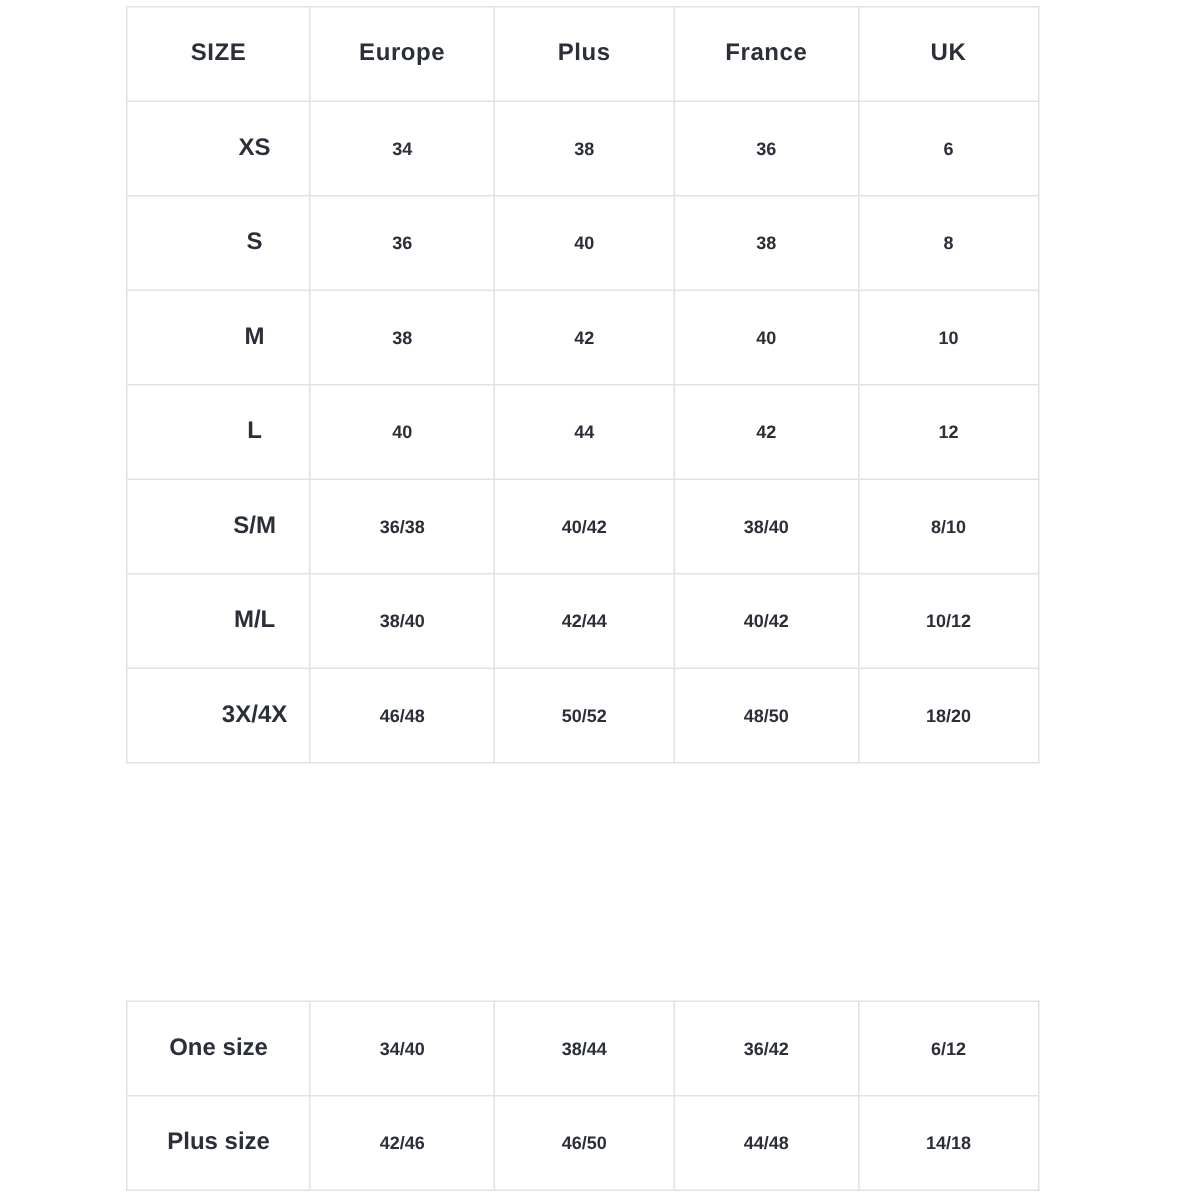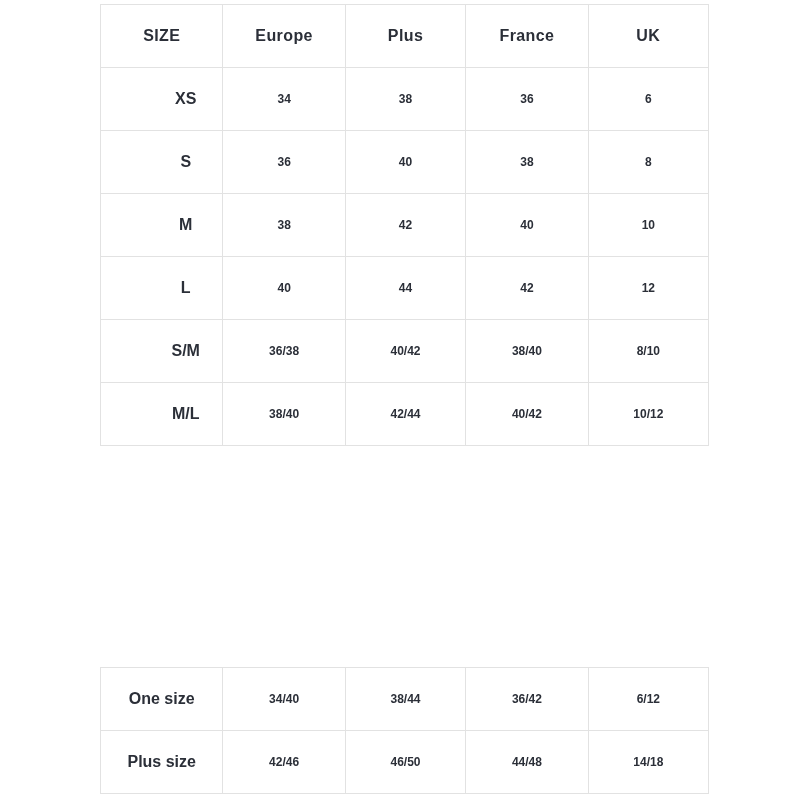--- a/index.html
+++ b/index.html
@@ -13,21 +13,21 @@
   }
   .page {
     position: relative;
     width: 800px;
     height: 800px;
     background: #ffffff;
     overflow: hidden;
   }
   .table-wrap {
     position: absolute;
-    left: 100px;
+    left: 84px;
   }
   #main-table-wrap { top: 4px; }
   #secondary-table-wrap { top: 667px; }
 
   table.size-table {
     border-collapse: collapse;
     table-layout: fixed;
     width: 609px;
     background: #ffffff;
   }
@@ -126,20 +126,27 @@
           <td>38/40</td>
           <td>8/10</td>
         </tr>
         <tr>
           <td class="label">M/L</td>
           <td>38/40</td>
           <td>42/44</td>
           <td>40/42</td>
           <td>10/12</td>
         </tr>
+        <tr>
+          <td class="label">3X/4X</td>
+          <td>46/48</td>
+          <td>50/52</td>
+          <td>48/50</td>
+          <td>18/20</td>
+        </tr>
       </tbody>
     </table>
   </div>
 
   <div class="table-wrap" id="secondary-table-wrap">
     <table class="size-table" id="secondary-table">
       <colgroup>
         <col class="c-label">
           <col class="c-val">
           <col class="c-val2">

